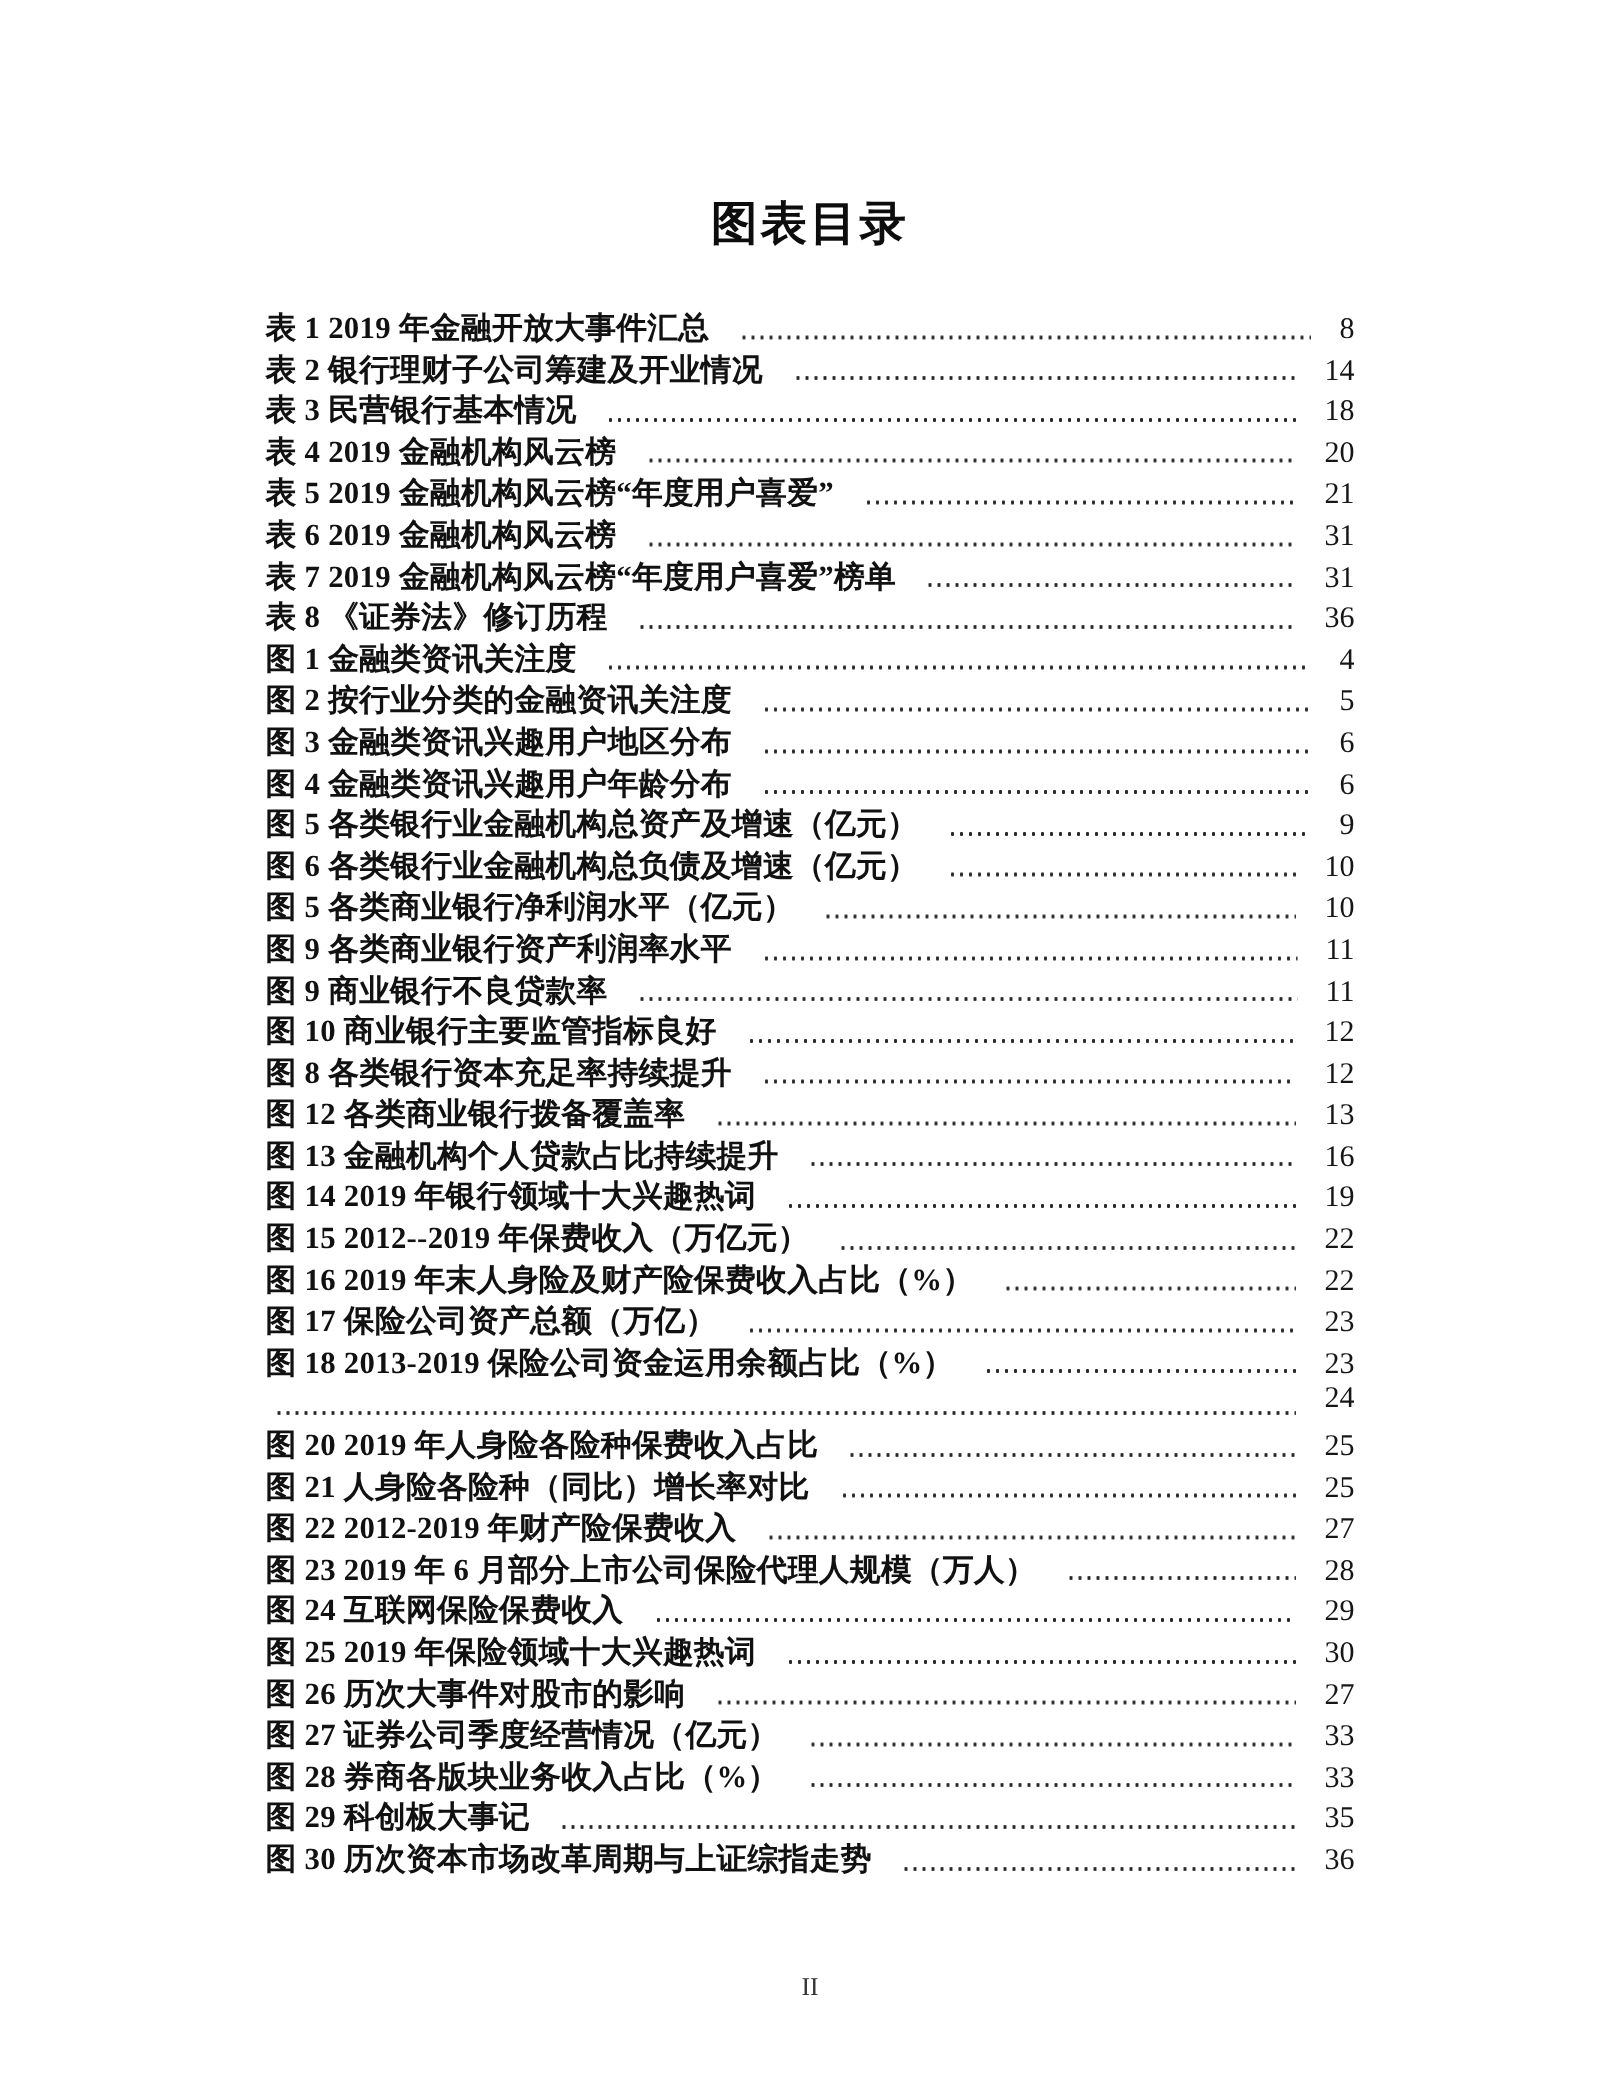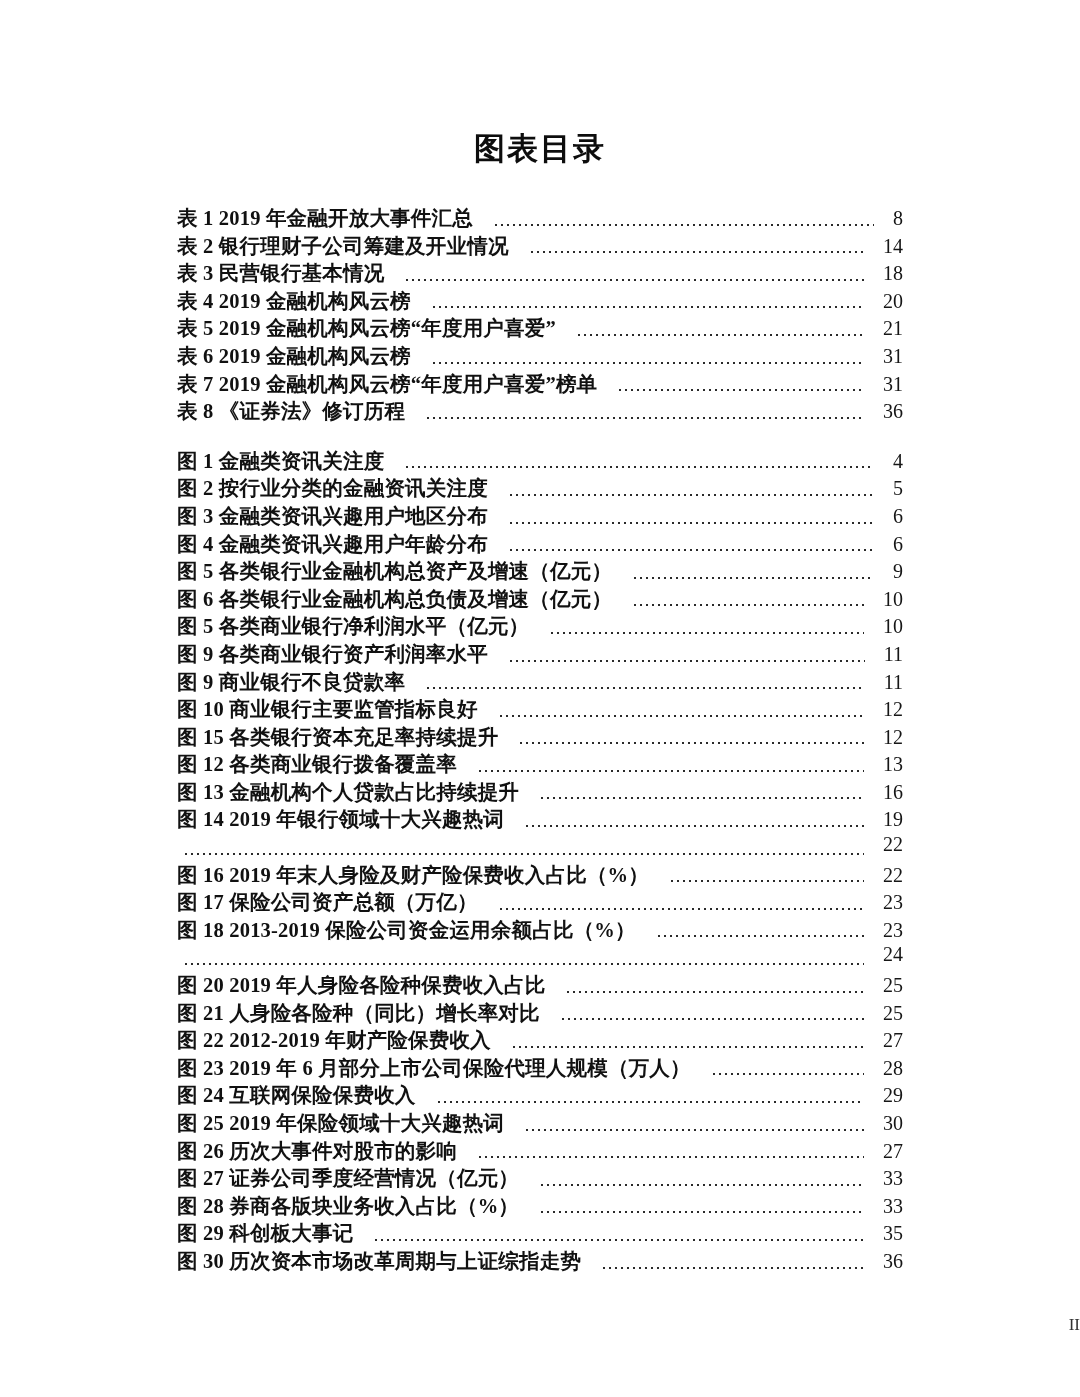--- a/index.html
+++ b/index.html
@@ -22,21 +22,21 @@
     font-size: 31px;
     font-weight: 800;
     color: #0d0d0d;
     letter-spacing: 2px;
   }
   .toc-wrap {
     margin: 34px auto 0 auto;
     width: 726px; 
   }
   .toc-group { width: 100%; }
-  .toc-group.figures { margin-top: 22px; }
+  .toc-group.figures { }
   .toc-row {
     display: flex;
     align-items: baseline;
     height: 27.6px;
     font-size: 20.5px;
     color: #111111;
     white-space: nowrap;
     gap: 14px;
   }
   .toc-label {
@@ -56,21 +56,21 @@
   .toc-page {
     font-weight: normal;
     font-size: 20px;
     color: #161616;
   }
   .page-footer {
     position: absolute;
     left: 0;
     bottom: 62px;
     width: 100%;
-    text-align: right;
+    text-align: center;
     font-size: 17px;
     color: #333333;
   }
 </style>
 </head>
 <body>
 
 <div class="page">
 
   <h1 class="doc-title">图表目录</h1>
@@ -184,21 +184,21 @@
           <span class="toc-page">11</span>
         </div>
 
         <div class="toc-row">
           <span class="toc-label">图 10 商业银行主要监管指标良好</span>
           <span class="toc-leader"></span>
           <span class="toc-page">12</span>
         </div>
 
         <div class="toc-row">
-          <span class="toc-label">图 15 各类银行资本充足率持续提升</span>
+          <span class="toc-label">图 8 各类银行资本充足率持续提升</span>
           <span class="toc-leader"></span>
           <span class="toc-page">12</span>
         </div>
 
         <div class="toc-row">
           <span class="toc-label">图 12 各类商业银行拨备覆盖率</span>
           <span class="toc-leader"></span>
           <span class="toc-page">13</span>
         </div>
 
@@ -208,20 +208,21 @@
           <span class="toc-page">16</span>
         </div>
 
         <div class="toc-row">
           <span class="toc-label">图 14 2019 年银行领域十大兴趣热词</span>
           <span class="toc-leader"></span>
           <span class="toc-page">19</span>
         </div>
 
         <div class="toc-row">
+          <span class="toc-label">图 15 2012--2019 年保费收入（万亿元）</span>
           <span class="toc-leader"></span>
           <span class="toc-page">22</span>
         </div>
 
         <div class="toc-row">
           <span class="toc-label">图 16 2019 年末人身险及财产险保费收入占比（%）</span>
           <span class="toc-leader"></span>
           <span class="toc-page">22</span>
         </div>
 

